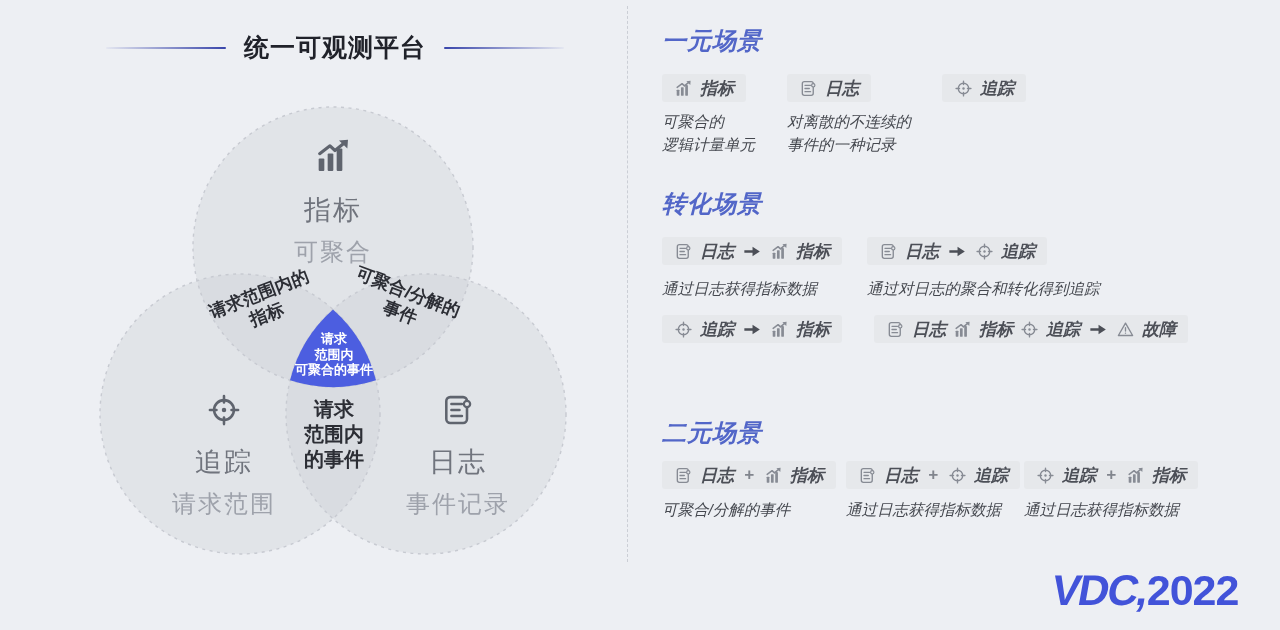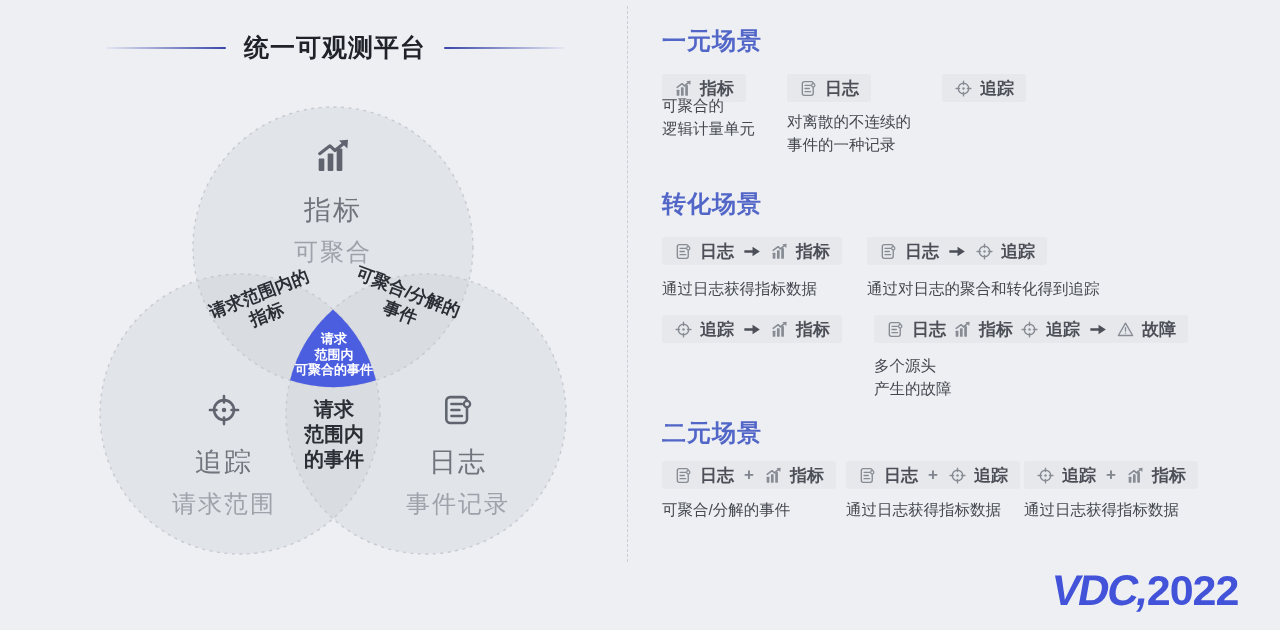--- a/index.html
+++ b/index.html
@@ -32,21 +32,21 @@
   .ix { position:absolute; font-weight:700; color:#2C2E35; text-align:center; }
   .ix-tl { left:178px; top:283px; width:170px; font-size:17.5px; line-height:21.5px; transform:rotate(-21deg); }
   .ix-tr { left:318px; top:281px; width:172px; font-size:17.5px; line-height:21.5px; transform:rotate(21deg); }
   .ix-center { left:288px; top:331px; width:92px; font-size:13px; line-height:15.5px; color:#FFFFFF; }
   .ix-bottom { left:273px; top:397px; width:122px; font-size:20px; line-height:25px; }
 
   
   .divider { position:absolute; left:627px; top:6px; height:556px; width:0; border-left:1.5px dashed #CBCED5; }
 
   
-  .right-panel { position:absolute; left:640px; top:0; width:640px; height:630px; }
+  .right-panel { position:absolute; left:640px; top:0; width:640px; height:630px;font-style:italic; }
   .sec-h { position:absolute; font-size:24px; font-weight:700; color:#5266C8; letter-spacing:1px; }
   .chip {
     position:absolute; display:inline-flex; align-items:center; gap:7px;
     background:#E6E8EB; border-radius:3px; height:28px; padding:0 12px;
     font-size:17px; font-weight:600; color:#4C4F57; white-space:nowrap;
   }
   .chip .icon { display:inline-flex; color:#878B94; --icon-bg:#E6E8EB; }
   .chip .icon svg { width:19px; height:19px; }
   .chip .icon.arrow { color:#4C4F57; margin:0 2px; }
   .chip .icon.arrow svg { width:18px; height:15px; }
@@ -178,21 +178,21 @@
   <line x1="12" y1="2.6" x2="12" y2="7"></line>
   <line x1="12" y1="17" x2="12" y2="21.4"></line>
   <line x1="2.6" y1="12" x2="7" y2="12"></line>
   <line x1="17" y1="12" x2="21.4" y2="12"></line>
   <circle cx="12" cy="12" r="1.5" fill="currentColor" stroke="none"></circle>
 </svg>
         </span>
       <span>追踪</span>
     </div>
 
-    <div class="desc" style="left:22px;top:94px;">
+    <div class="desc" style="left:22px;top:110px;">
       <div>可聚合的</div>
       <div>逻辑计量单元</div>
     </div>
     <div class="desc" style="left:147px;top:110px;">
       <div>对离散的不连续的</div>
       <div>事件的一种记录</div>
     </div>
 
     <h2 class="sec-h" style="left:22px;top:188px;">转化场景</h2>
 
@@ -333,24 +333,20 @@
       <span class="icon">
           <svg width="19" height="19" viewBox="0 0 24 24" fill="none" stroke="currentColor" stroke-width="1.7" stroke-linejoin="round" stroke-linecap="round">
   <path d="M12 4 L21 19.6 H3 Z"></path>
   <line x1="12" y1="9.8" x2="12" y2="14"></line>
   <circle cx="12" cy="16.6" r="0.9" fill="currentColor" stroke="none"></circle>
 </svg>
         </span>
       <span>故障</span>
     </div>
 
-    <div class="desc" style="left:234px;top:354px;">
-      <div>多个源头</div>
-      <div>产生的故障</div>
-    </div>
 
     <h2 class="sec-h" style="left:22px;top:417px;">二元场景</h2>
 
     <div class="chip" style="left:22px;top:461px;">
       <span class="icon">
           <svg width="19" height="19" viewBox="0 0 24 24" fill="none" stroke="currentColor" stroke-width="1.7" stroke-linecap="round">
   <rect x="4.2" y="3.4" width="13.8" height="17.2" rx="2.6"></rect>
   <line x1="7.6" y1="8" x2="14.6" y2="8"></line>
   <line x1="7.6" y1="12" x2="13" y2="12"></line>
   <line x1="7.6" y1="16" x2="14.6" y2="16"></line>

